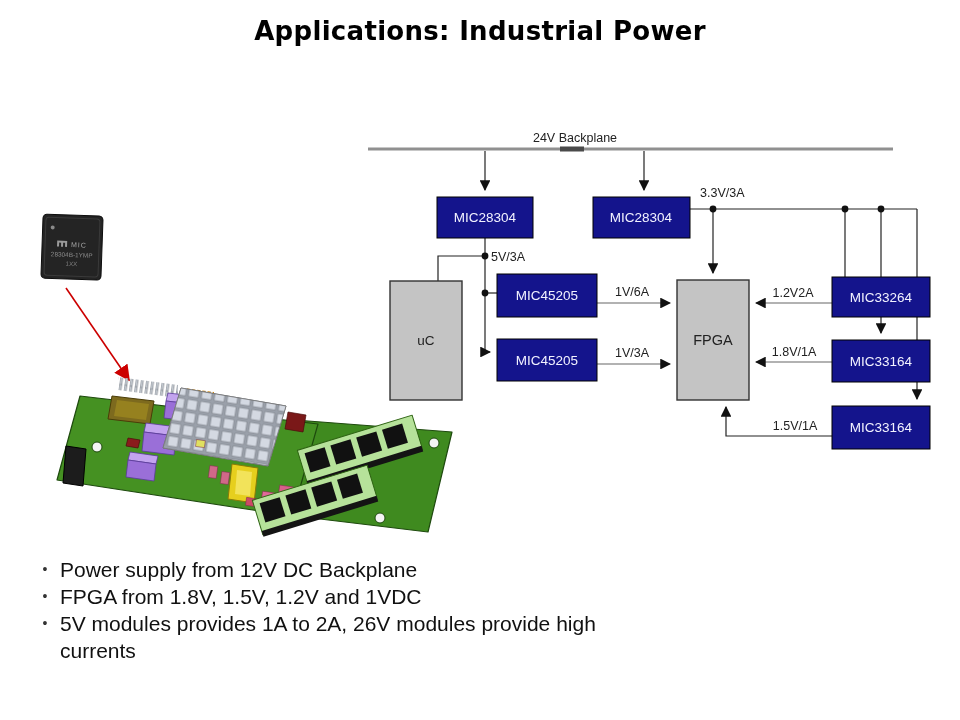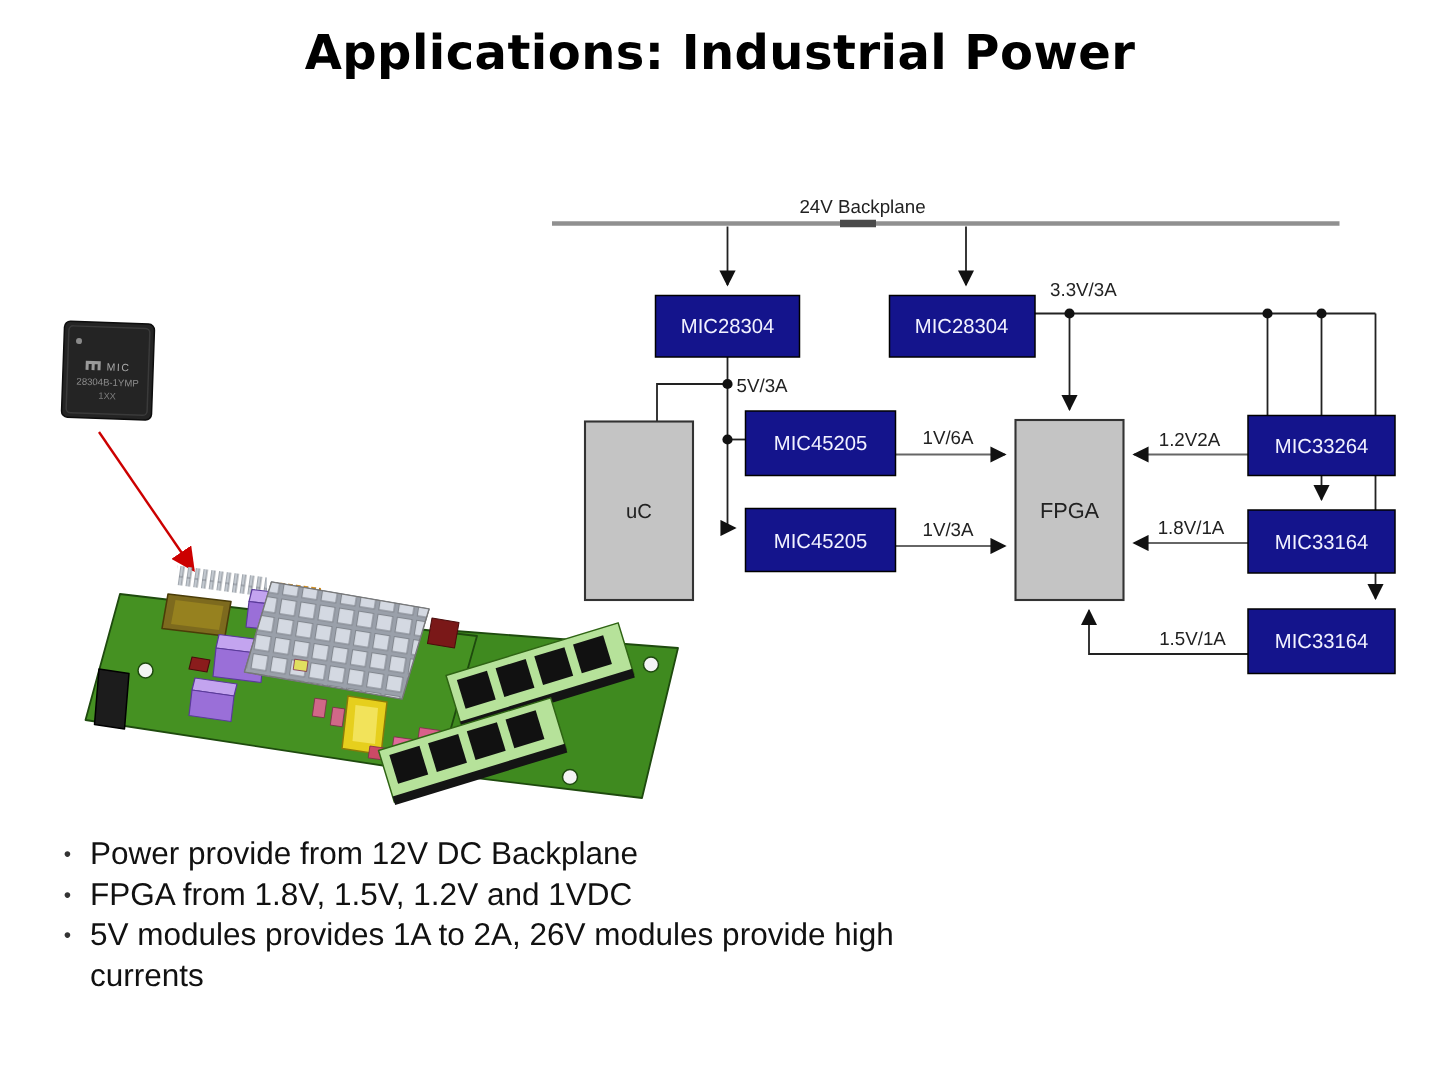--- a/index.html
+++ b/index.html
@@ -1,19 +1,19 @@
 <!DOCTYPE html>
 <html><head>
 <meta charset="utf-8">
 <style>
   html,body{margin:0;padding:0;background:#fff;}
   .page{position:relative;width:960px;height:720px;background:#fff;overflow:hidden;
         font-family:"Liberation Sans",sans-serif;}
   .title{position:absolute;top:16px;left:0;right:0;text-align:center;
-         font-family:"DejaVu Sans",sans-serif;font-weight:bold;font-size:32px;
+         font-family:"DejaVu Sans",sans-serif;font-weight:bold;font-size:26px;
          letter-spacing:.3px;color:#000;}
   .diagram-svg{position:absolute;top:0;left:0;}
   .considerations{position:absolute;left:30px;top:556px;width:660px;color:#111;}
   .considerations .heading{font-size:24px;margin-bottom:7px;}
   .bullet-row{display:flex;align-items:flex-start;font-size:21px;line-height:27px;max-width:640px;}
   .bullet-glyph{width:30px;flex:0 0 30px;text-align:center;font-size:14px;line-height:27px;color:#333;}
   .bullet-text{flex:1;}
 </style>
 </head>
 <body>
@@ -212,21 +212,21 @@
         <rect x="288" y="487" width="21" height="20" fill="#111"></rect>
         <rect x="315" y="487" width="21" height="20" fill="#111"></rect>
         <rect x="342" y="487" width="21" height="20" fill="#111"></rect>
       </g>
     </g>
   </svg>
 
   <div class="considerations">
     <div class="bullet-row">
       <span class="bullet-glyph">•</span>
-      <span class="bullet-text">Power provide from 12V DC Backplane</span>
+      <span class="bullet-text">Power supply from 12V DC Backplane</span>
     </div>
     <div class="bullet-row">
       <span class="bullet-glyph">•</span>
       <span class="bullet-text">FPGA from 1.8V, 1.5V, 1.2V and 1VDC</span>
     </div>
     <div class="bullet-row">
       <span class="bullet-glyph">•</span>
       <span class="bullet-text">5V modules provides 1A to 2A, 26V modules provide high currents</span>
     </div>
   </div>

